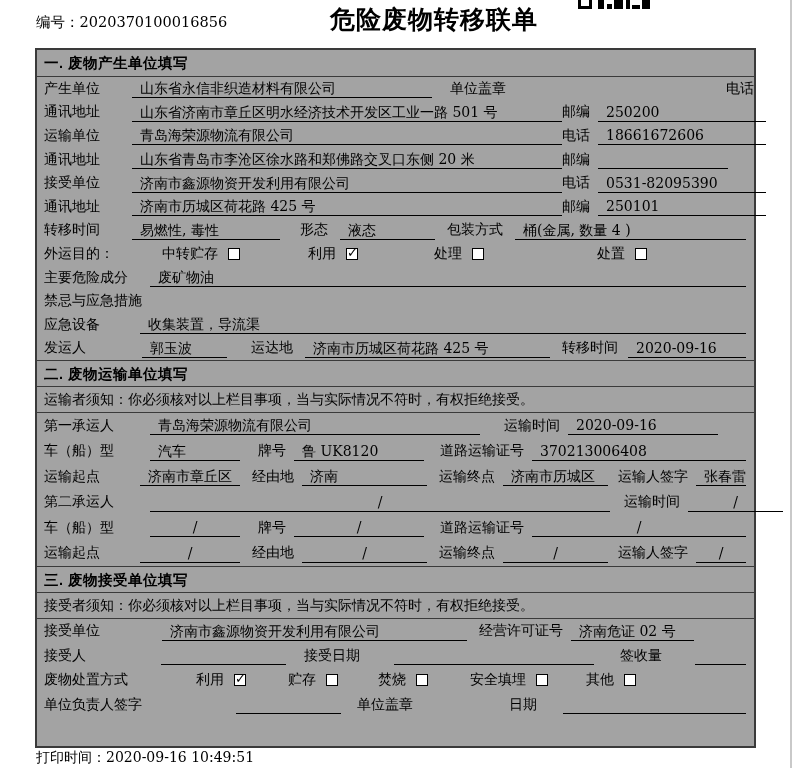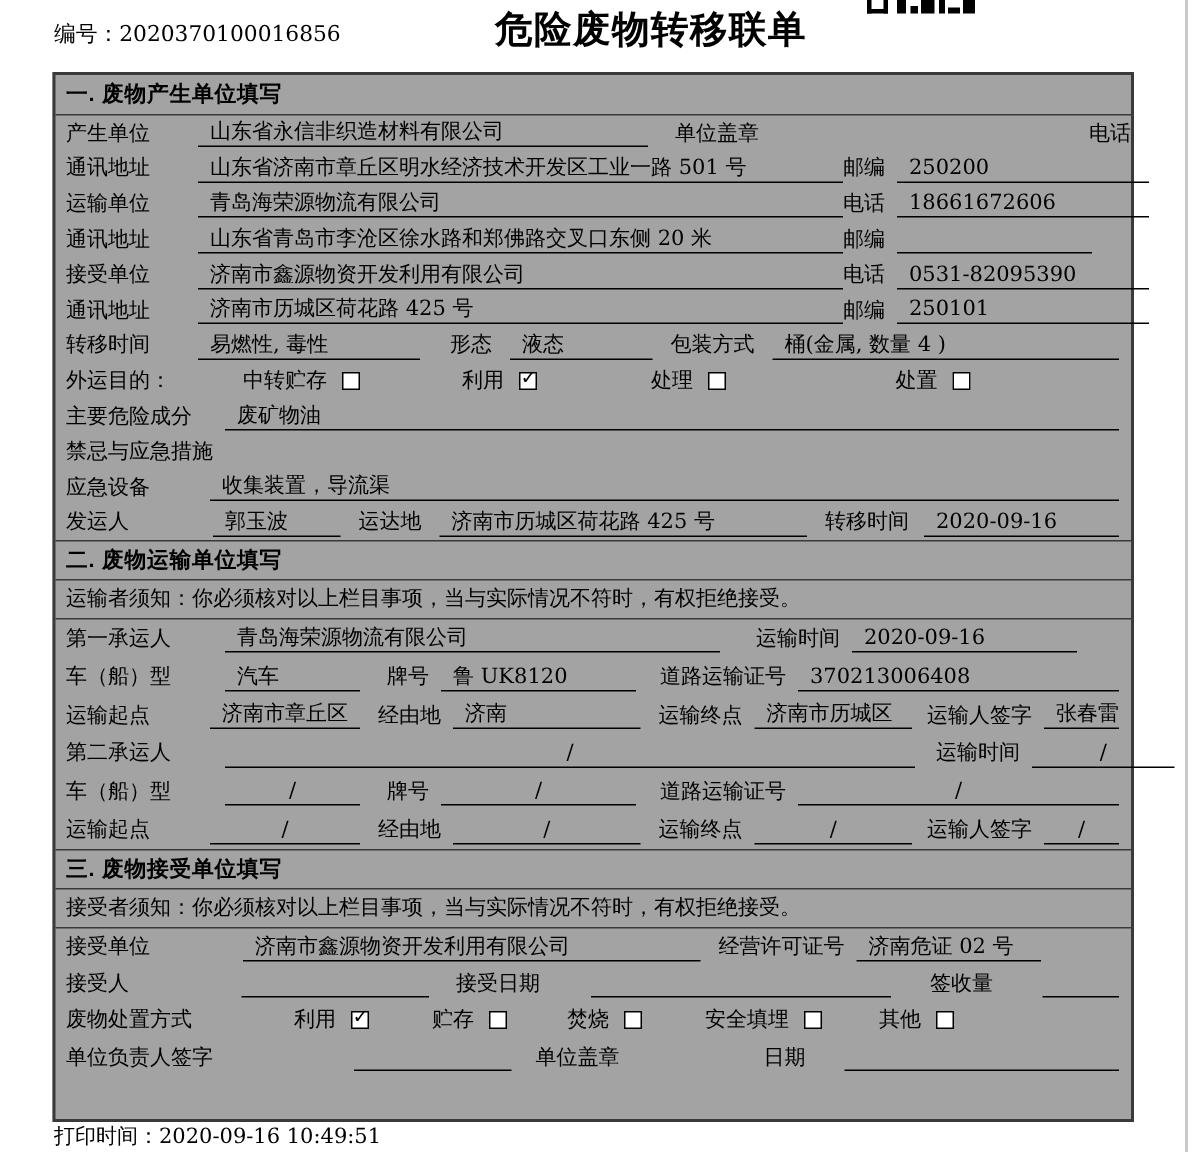--- a/index.html
+++ b/index.html
@@ -141,21 +141,21 @@
           <div class="row">
             <span class="lbl">禁忌与应急措施</span>
           </div>
           <div class="row">
             <span class="lbl">应急设备</span>
             <span class="val" style="flex: 1 1 0%; margin-left: 40px; margin-right: 8px;">收集装置，导流渠</span>
           </div>
           <div class="row">
             <span class="lbl">发运人</span>
             <span class="val" style="width: 85px; margin-left: 56px;">郭玉波</span>
-            <span class="lbl" style="margin-left: 12px;">运达地</span>
+            <span class="lbl" style="margin-left: 24px;">运达地</span>
             <span class="val" style="width: 245px; margin-left: 12px;">济南市历城区荷花路 425 号</span>
             <span class="lbl" style="margin-left: 12px;">转移时间</span>
             <span class="val" style="flex: 1 1 0%; margin-left: 10px; margin-right: 8px;">2020-09-16</span>
           </div>
         </div>
         <div class="section s2">
           <div class="sec-header bt">二. 废物运输单位填写</div>
           <div class="note">运输者须知：你必须核对以上栏目事项，当与实际情况不符时，有权拒绝接受。</div>
           <div class="row">
             <span class="lbl">第一承运人</span>

